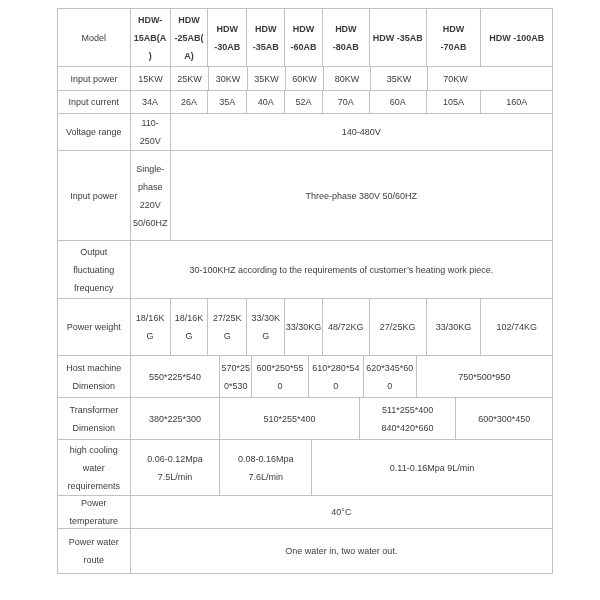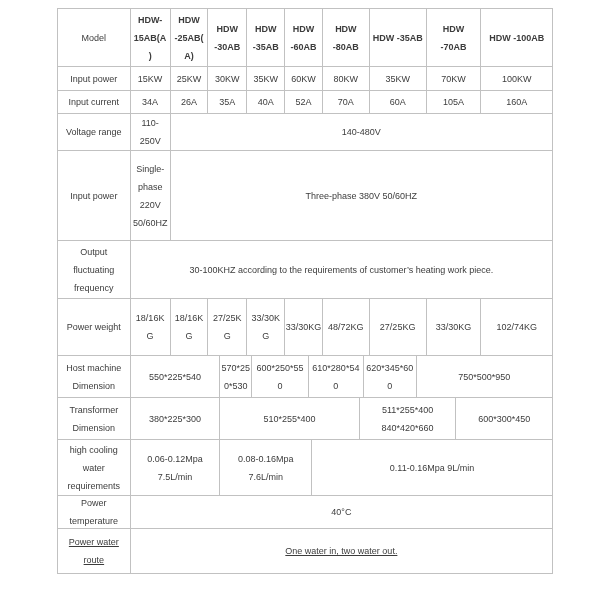--- a/index.html
+++ b/index.html
@@ -23,21 +23,21 @@
     border: 1px solid #c1c1c1;
     background: #ffffff;
     font-size: 9px;
     line-height: 18px;
   }
   .trow {
     display: flex;
     align-items: stretch;
     border-bottom: 1px solid #c1c1c1;
   }
-  .trow:last-child { border-bottom: none; text-decoration: underline; }
+  .trow:last-child { border-bottom: none; }
   .cell {
     border-right: 1px solid #c1c1c1;
     display: flex;
     align-items: center;
     justify-content: center;
     text-align: center;
     padding: 0 2px;
     overflow-wrap: anywhere;
     word-break: break-word;
   }
@@ -69,21 +69,20 @@
     <div class="trow" style="height:24px">
       <div class="cell label">Input power</div>
       <div class="cell" style="width:40px">15KW</div>
       <div class="cell" style="width:38px">25KW</div>
       <div class="cell" style="width:39px">30KW</div>
       <div class="cell" style="width:38px">35KW</div>
       <div class="cell" style="width:38px">60KW</div>
       <div class="cell" style="width:47px">80KW</div>
       <div class="cell" style="width:57px">35KW</div>
       <div class="cell" style="width:55px">70KW</div>
-      <div class="cell" style="width:71px">100KW</div>
     </div>
 
     <div class="trow" style="height:23px">
       <div class="cell label">Input current</div>
       <div class="cell" style="width:40px">34A</div>
       <div class="cell" style="width:38px">26A</div>
       <div class="cell" style="width:39px">35A</div>
       <div class="cell" style="width:38px">40A</div>
       <div class="cell" style="width:38px">52A</div>
       <div class="cell" style="width:47px">70A</div>

